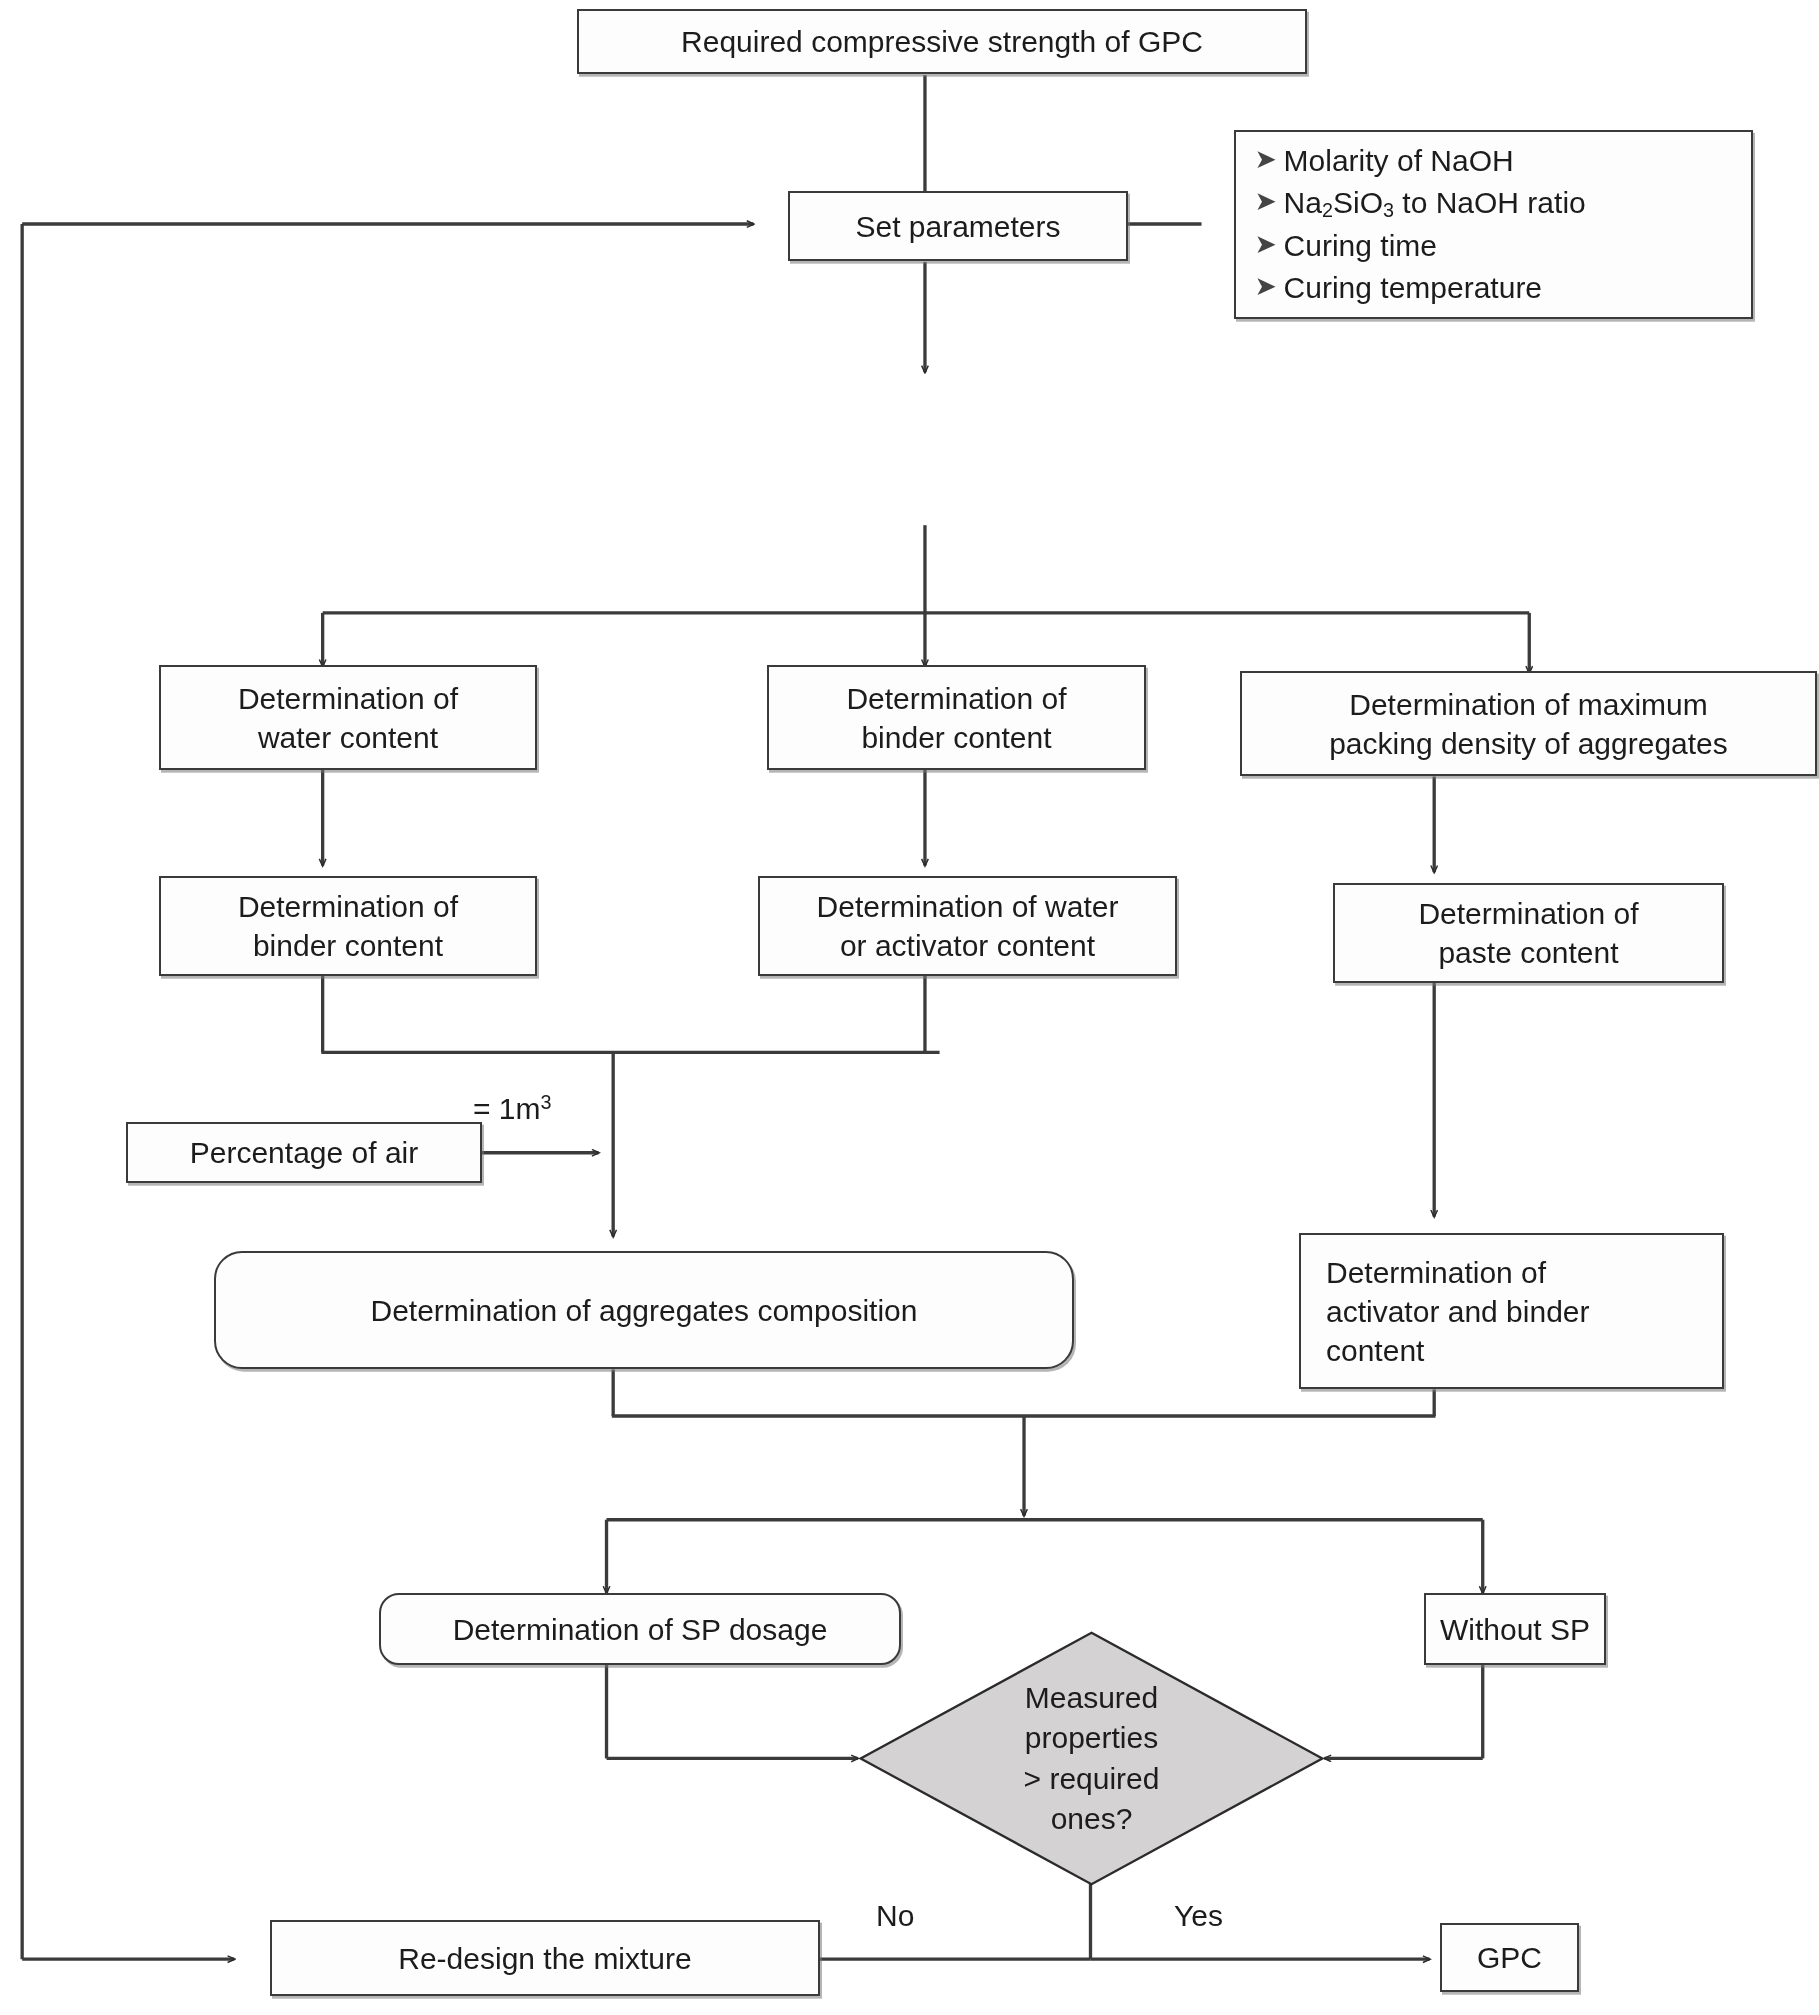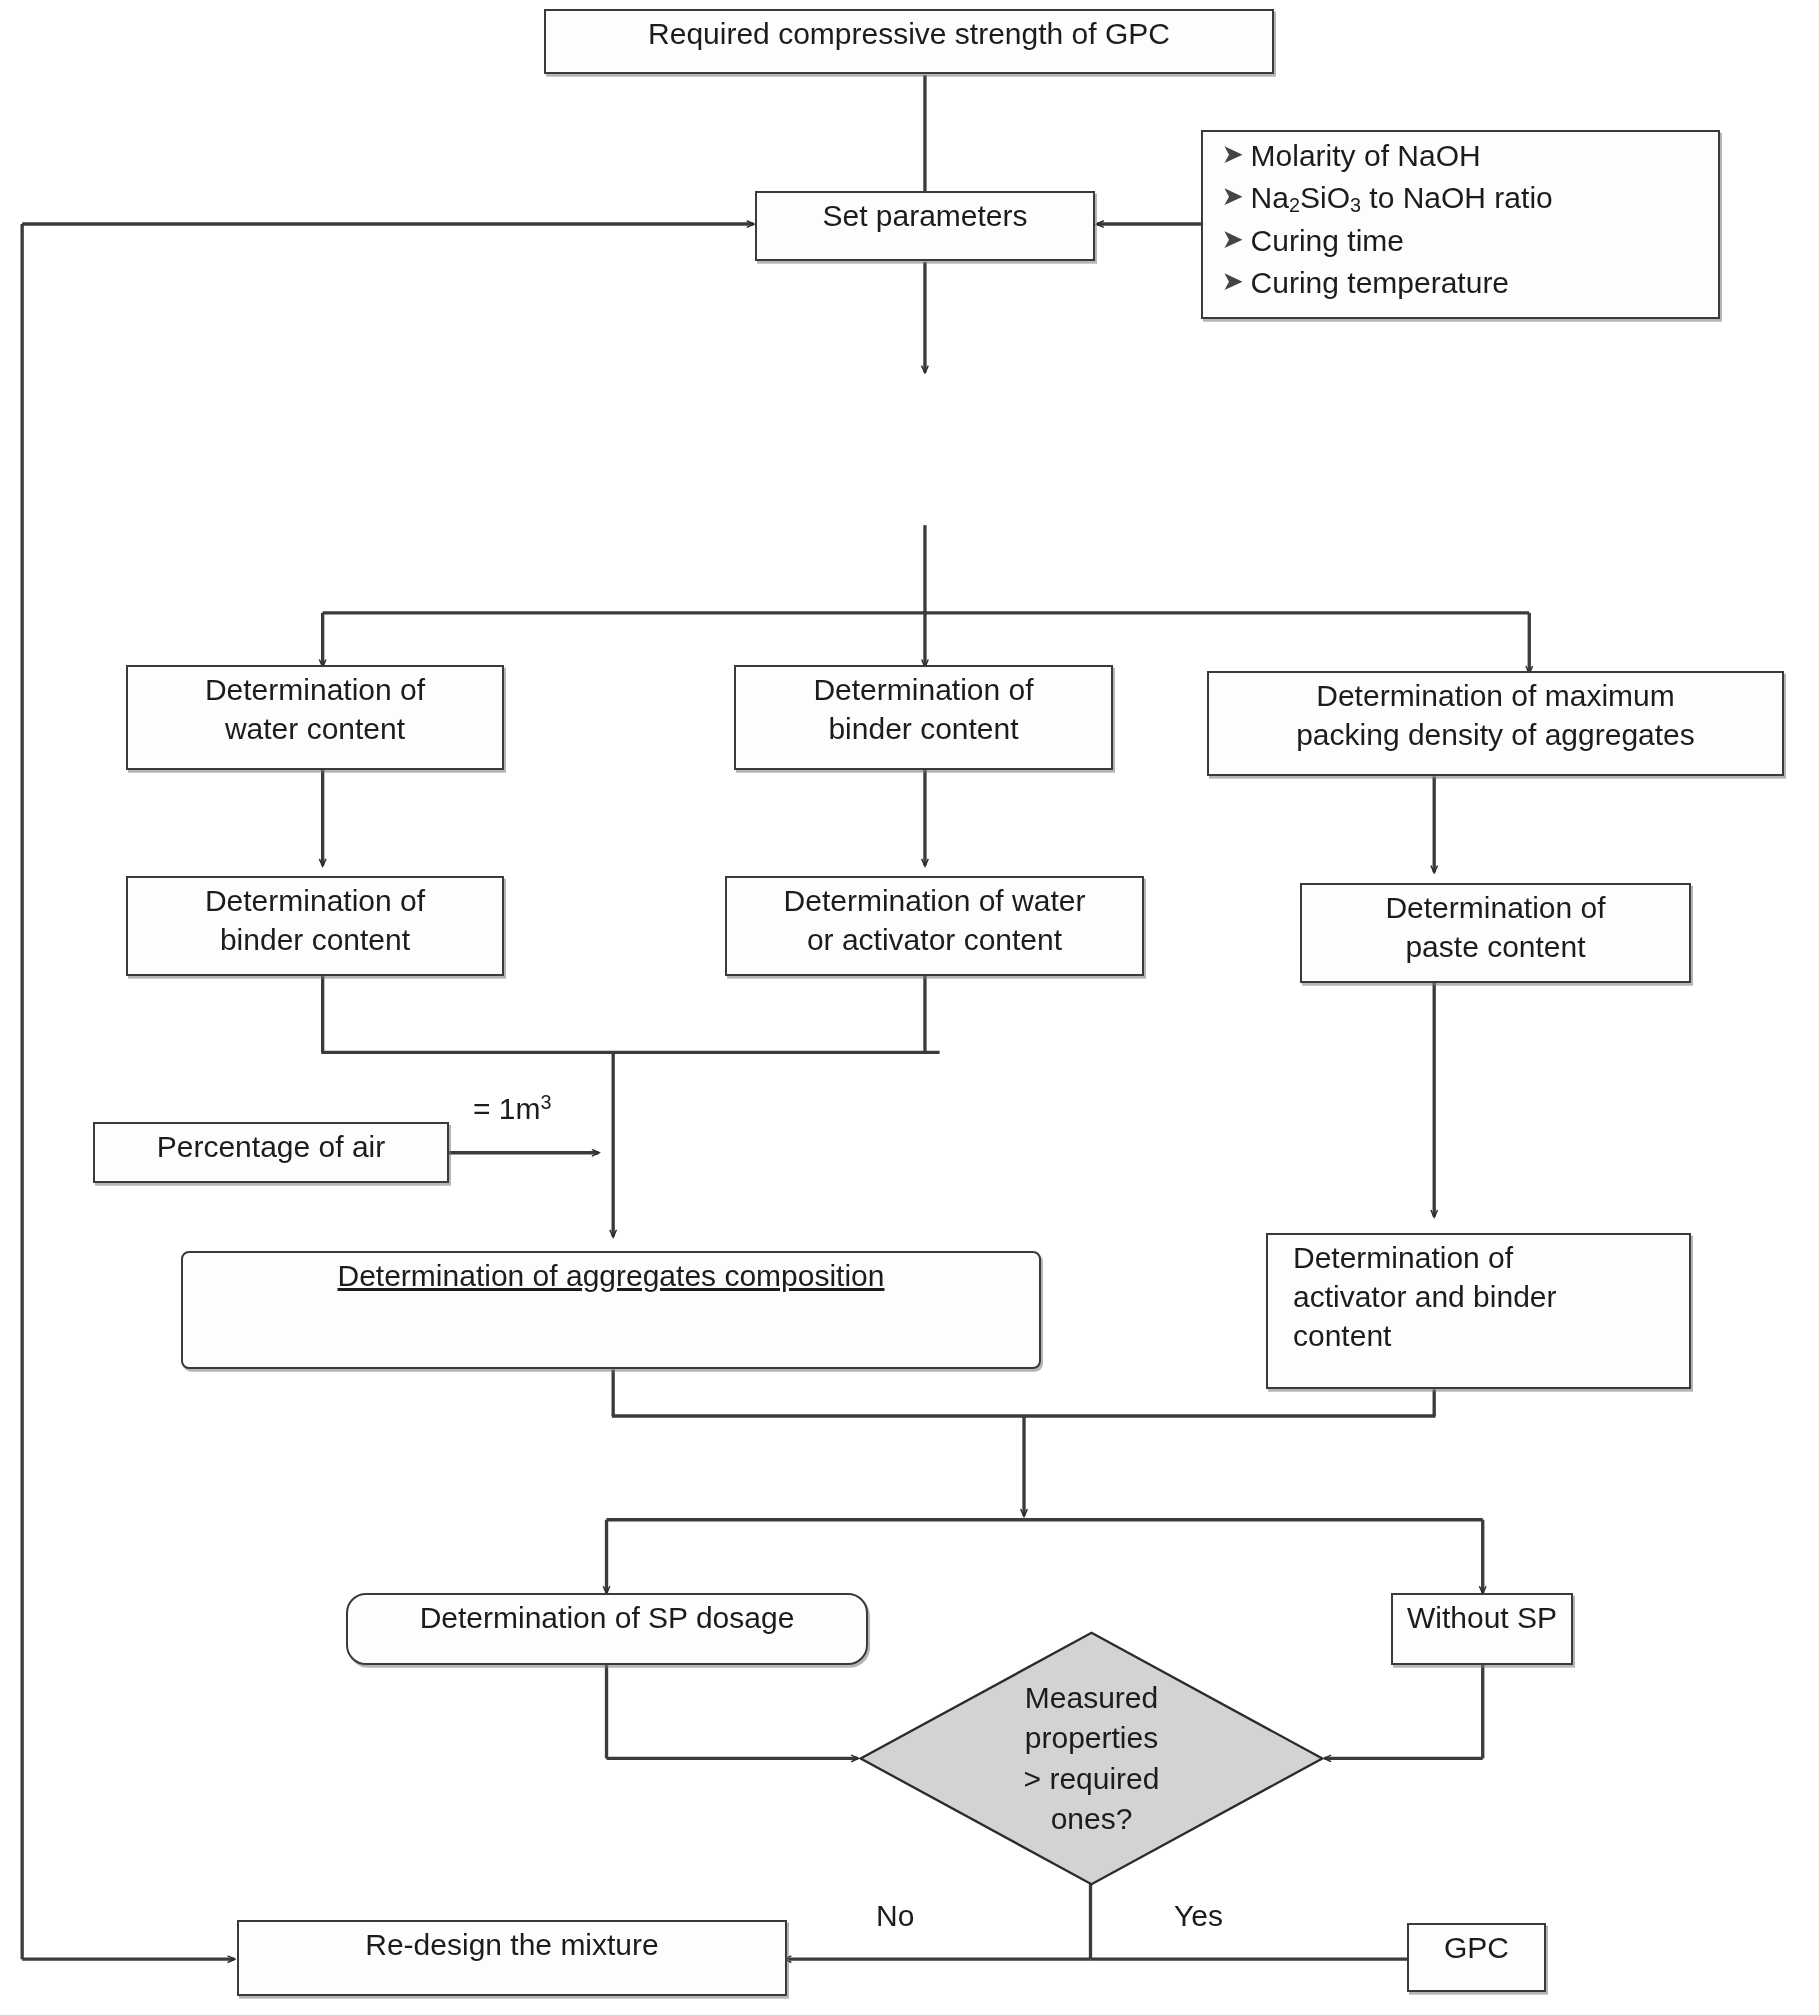--- a/index.html
+++ b/index.html
@@ -21,34 +21,35 @@
     width:1820px;
     height:2015px;
     pointer-events:none;
   }
   .node{
     position:absolute;
     box-sizing:border-box;
     background:#fdfdfd;
     border:2px solid #3a3a3a;
     display:flex;
-    align-items:flex-start;
+    align-items:center;
     justify-content:center;
     text-align:center;
     line-height:1.30;
     color:#1c1c1c;
     font-size:30px;
     padding:2.7px 6.6px;
     box-shadow:2px 2.7px 0 rgba(120,120,120,0.55);
+    margin-left:33px;
   }
   .node.left-align{
     justify-content:flex-start;
     text-align:left;
   }
-  .node.rounded{ border-radius:8px;text-decoration:underline; }
+  .node.rounded{ border-radius:28px; }
 
   .diamond-wrap{
     position:absolute;
   }
   .diamond-label{
     position:absolute;
     display:flex;
     align-items:center;
     justify-content:center;
     text-align:center;

